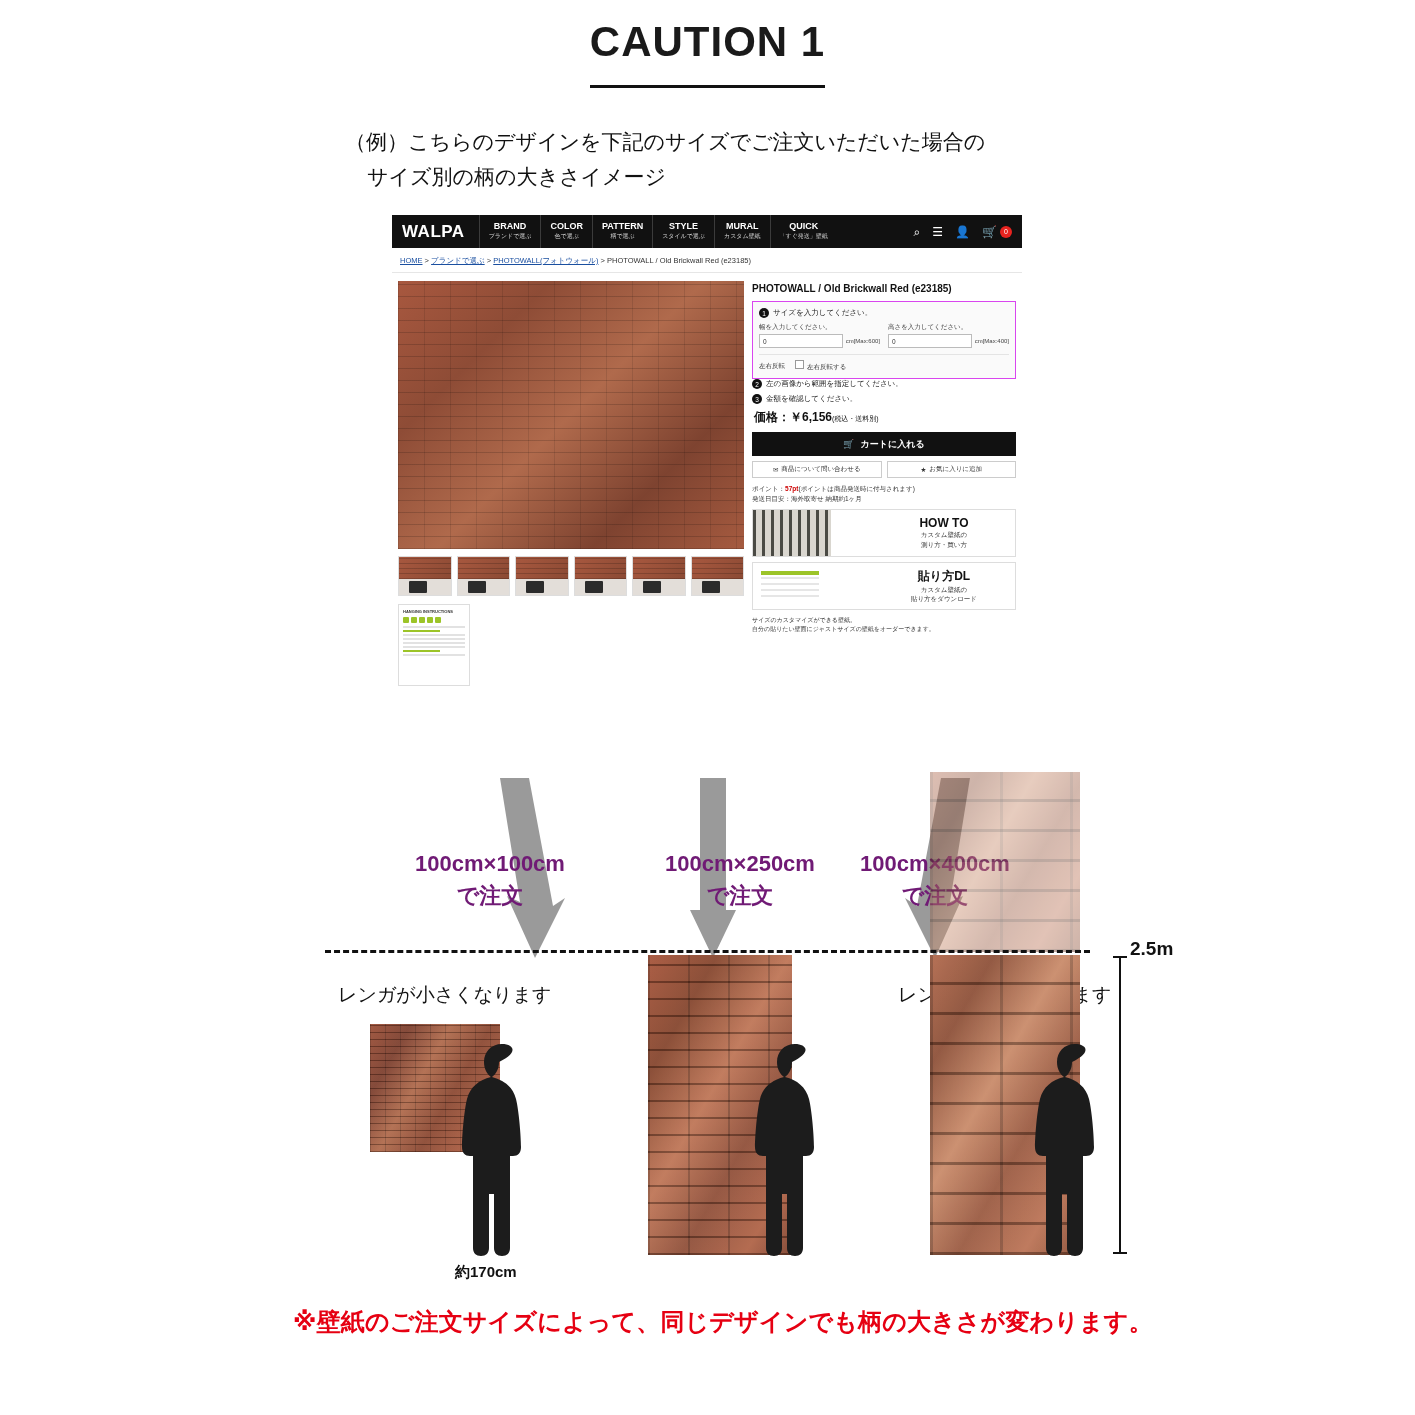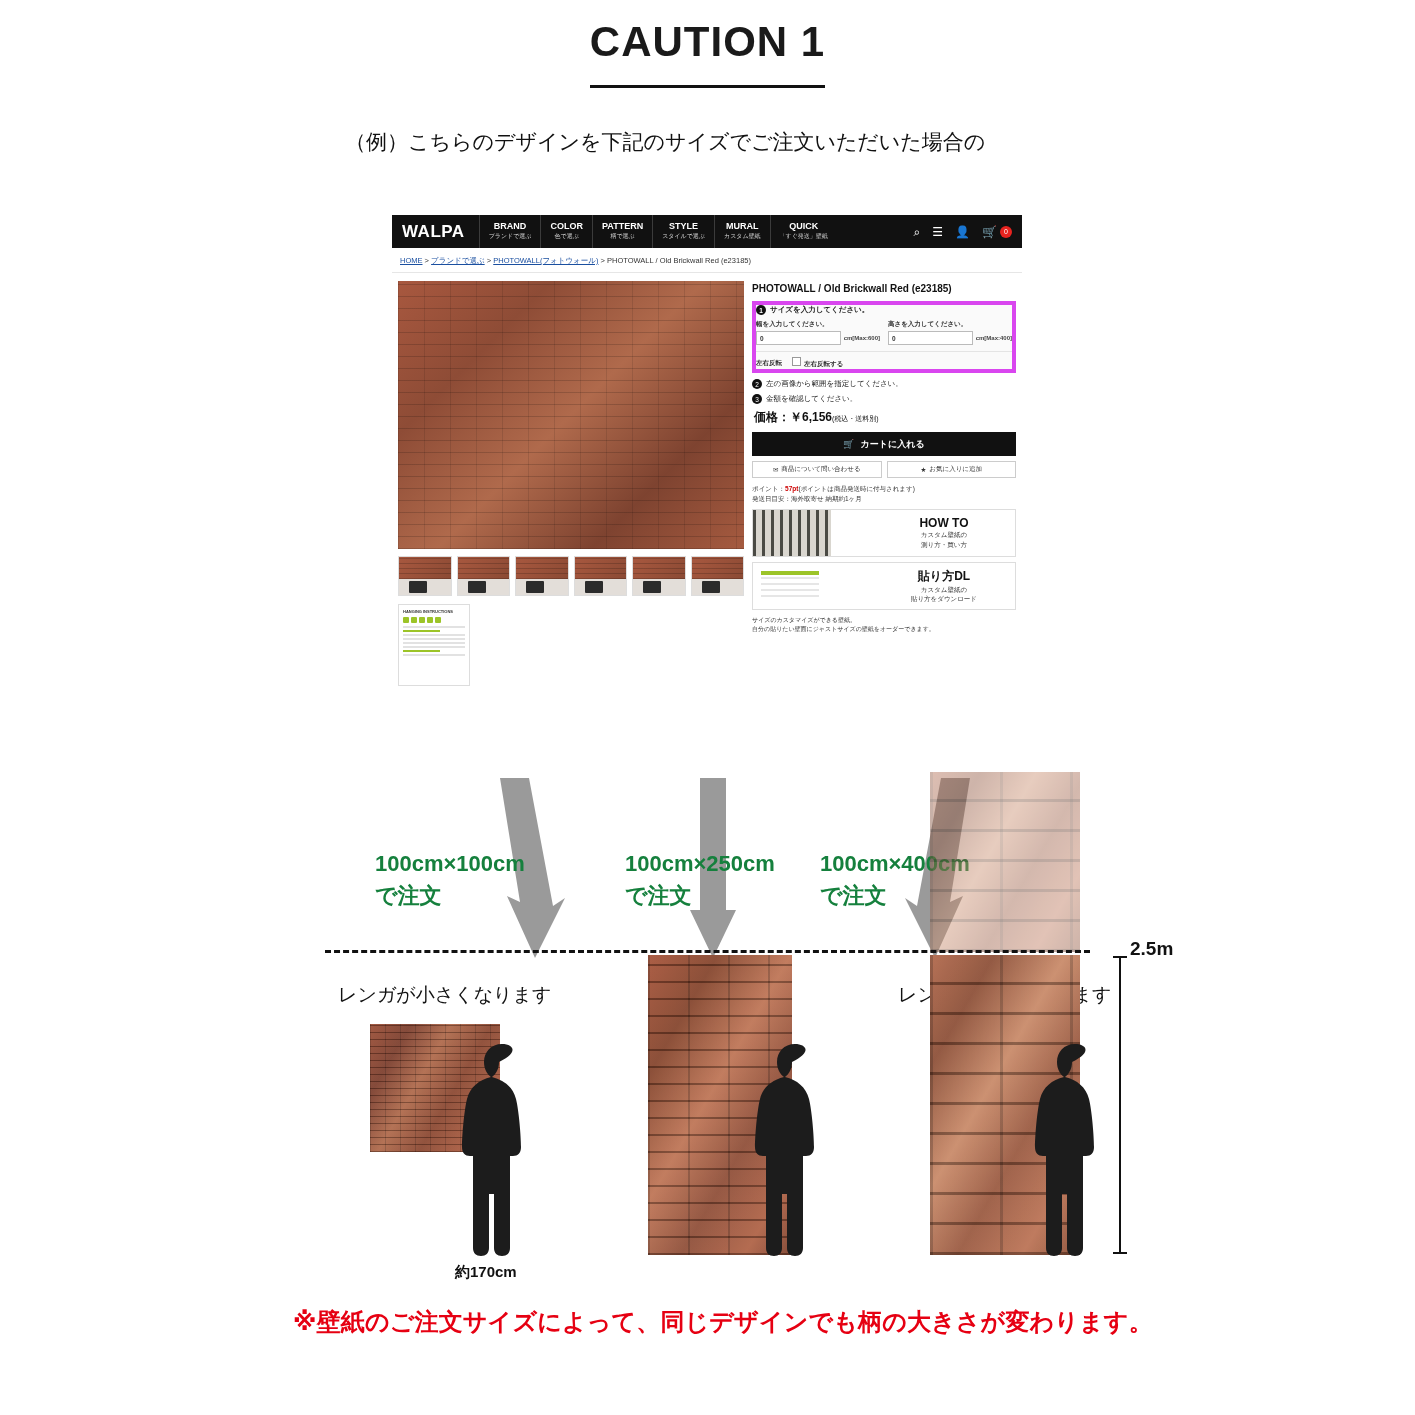--- a/index.html
+++ b/index.html
@@ -92,21 +92,21 @@
     width:72px;height:82px;border:1px solid #ddd;background:#fff;margin-top:8px;
     padding:4px;box-sizing:border-box;
   }
   .bb-doc .dh{font-size:4px;font-weight:bold;color:#333;line-height:1.3;}
   .bb-doc .dots{display:flex;gap:2px;margin:3px 0;}
   .bb-doc .dots s{width:6px;height:6px;background:#9cc428;display:block;border-radius:1px;}
   .bb-doc .ln{height:2px;background:#e2e2e2;margin:2px 0;}
   .bb-doc .ln.g{background:#9cc428;width:60%;}
   .bb-right{flex:1;}
   .bb-title{font-size:10px;font-weight:bold;color:#111;margin:2px 0 7px 0;}
-  .bb-panel{border:4px solid #d946ef;background:#fafafa;font-weight:bold;}
+  .bb-panel{border:1px solid #d946ef;background:#fafafa;padding:6px;}
   .bb-step{display:flex;align-items:center;gap:4px;font-size:7.5px;margin-bottom:5px;}
   .bb-num{
     width:10px;height:10px;border-radius:50%;background:#111;color:#fff;
     font-size:6.5px;display:flex;align-items:center;justify-content:center;flex:none;
   }
   .bb-fields{display:flex;gap:8px;}
   .bb-field{flex:1;}
   .bb-field .lb{font-size:6.5px;color:#333;margin-bottom:2px;}
   .bb-inwrap{display:flex;align-items:center;gap:3px;}
   .bb-input{
@@ -154,21 +154,21 @@
   .bb-banner .txt{
     flex:1;display:flex;flex-direction:column;align-items:center;justify-content:center;padding-left:42px;
   }
   .bb-banner .txt .bt{font-size:12px;font-weight:bold;color:#111;}
   .bb-banner .txt .bs{font-size:6.5px;color:#333;line-height:1.45;text-align:center;}
   .bb-note{font-size:6px;color:#333;margin-top:6px;line-height:1.5;}
 
   
   .arrow{position:absolute;}
   .label{
-    position:absolute;text-align:left;font-size:22px;font-weight:bold;color:#15803d;
+    position:absolute;text-align:center;font-size:22px;font-weight:bold;color:#701a75;
     line-height:1.45;
   }
 
   
   .dashline{
     position:absolute;left:325px;top:950px;width:765px;height:0;
     border-top:3px dashed #111;
   }
   .m25{
     position:absolute;left:1130px;top:938px;font-size:19px;font-weight:bold;color:#111;
@@ -220,20 +220,21 @@
 <body>
 
 <div class="page">
 
   <div class="title">
     <span>CAUTION 1</span>
   </div>
 
   <div class="intro">
     <span>（例）こちらのデザインを下記のサイズでご注文いただいた場合の</span>
+    <span class="l2">サイズ別の柄の大きさイメージ</span>
   </div>
 
   <div class="browser">
 
     <div class="bb-header">
       <div class="bb-logo">WALPA</div>
       <div class="bb-nav">
         <div class="item">
           <span class="t">BRAND</span>
           <span class="s">ブランドで選ぶ</span>
@@ -352,21 +353,21 @@
                 <div class="bb-unit">cm[Max:400]</div>
               </div>
             </div>
           </div>
           <div class="bb-flip">
             <span>左右反転</span>
             <span><span class="cb"></span><span>左右反転する</span></span>
           </div>
         </div>
 
-        <div class="bb-step" style="margin-top:6px">
+        <div class="bb-step" style="">
           <span class="bb-num">2</span>
           <span>左の画像から範囲を指定してください。</span>
         </div>
         <div class="bb-step">
           <span class="bb-num">3</span>
           <span>金額を確認してください。</span>
         </div>
 
         <div class="bb-price">
           <span>価格：￥6,156</span><span class="small">(税込・送料別)</span>

